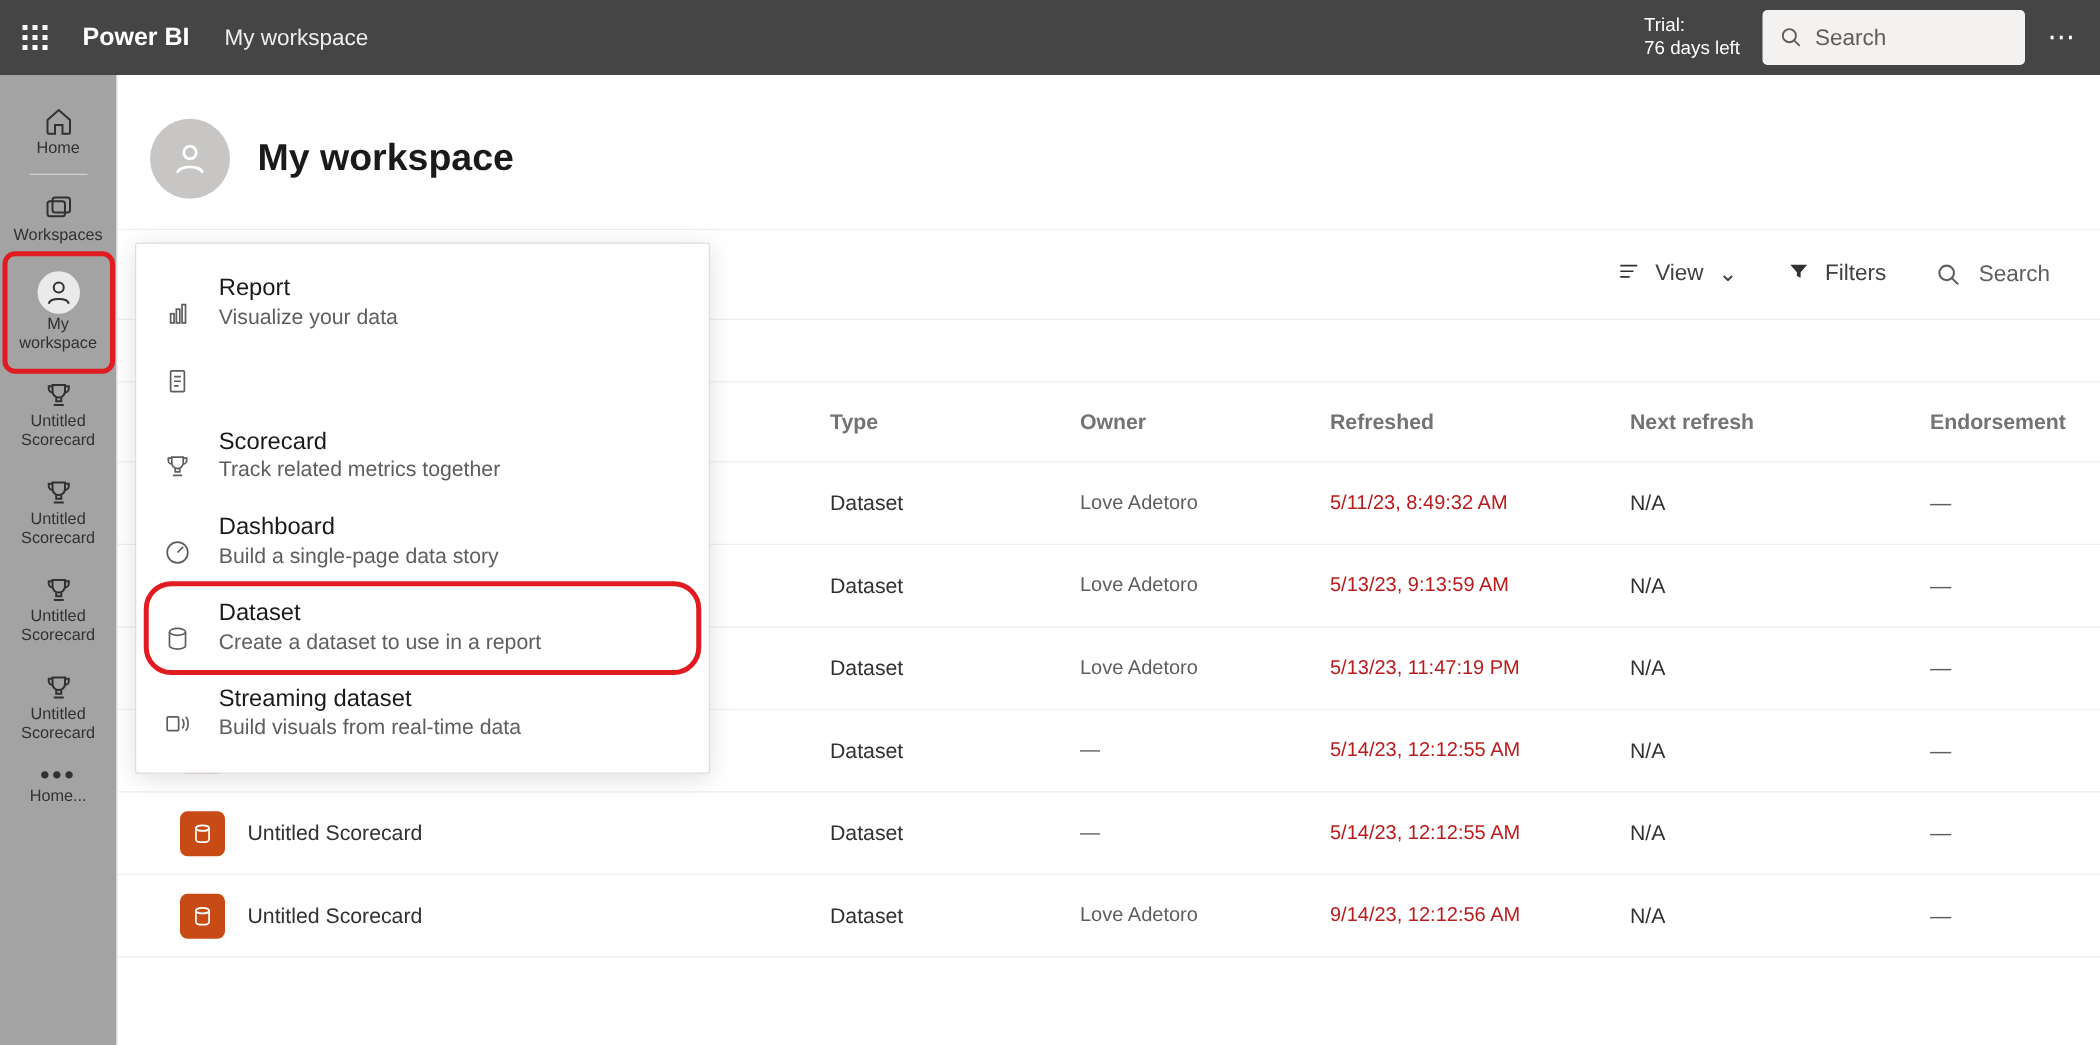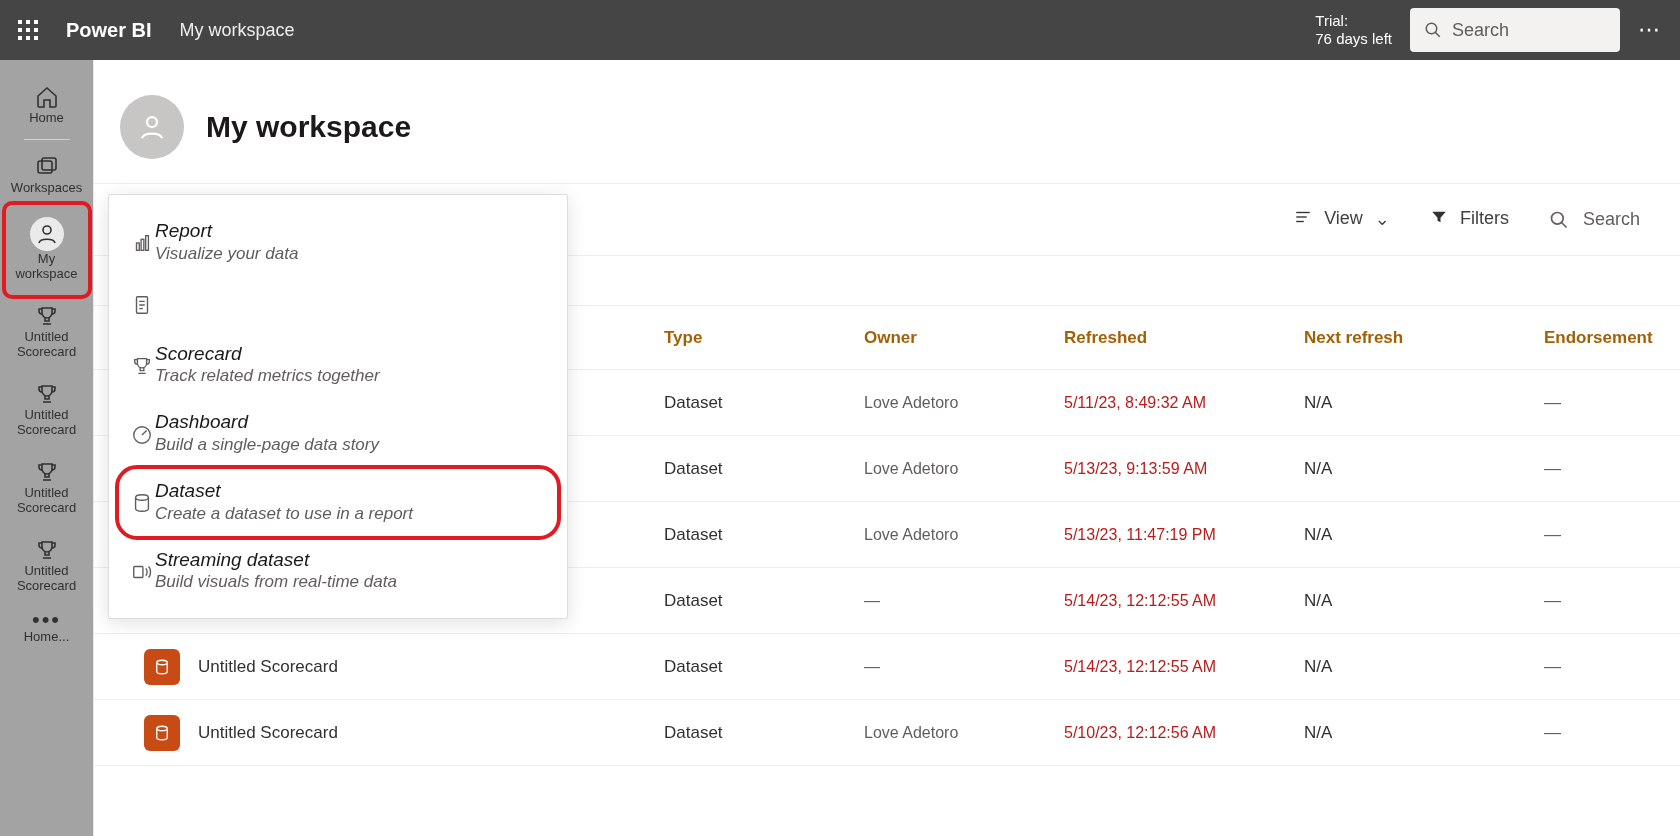--- a/index.html
+++ b/index.html
@@ -44,32 +44,32 @@
   .tb-ctrl { display:flex; align-items:flex-start; gap:12px; font-size:18px; color:#404040; cursor:pointer;}
   .tb-search { display:flex; align-items:center; gap:14px; font-size:18px; color:#605e5c;}
   
   .tabbar { height:50px; border-bottom:1px solid #eee; padding:0 40px; display:flex; align-items:flex-end; }
   .tab { padding:10px 4px; font-size:18px; color:#323130; border-bottom:3px solid transparent; margin-right:36px; cursor:pointer;}
   .tab.active { border-bottom-color:#0f7b7b; color:#0f7b7b; font-weight:600;}
   
   
   .tbl { width:100%; }
   .tbl-head, .tbl-row { display:grid; grid-template-columns: 560px 200px 200px 240px 240px 200px; align-items:center; padding:0 10px; }
-  .tbl-head { height:64px; font-size:17px; font-weight:700; color:#a16207; border-bottom:1px solid #eee;}
+  .tbl-head { height:64px; font-size:17px; font-weight:700; color:#737373; border-bottom:1px solid #eee;}
   .tbl-head > div:first-child { padding-left:40px; }
   .tbl-row { height:66px; font-size:17px; color:#323130; border-bottom:1px solid #eee;}
   .name-cell { display:flex; align-items:center; gap:18px; padding-left:40px;}
   .ds-icon { width:36px; height:36px; border-radius:6px; background:#c84b16; display:flex; align-items:center; justify-content:center; color:#fff;}
   .owner-cell { color:#605e5c; font-size:16px;}
   .date-cell { color:#b91c1c; font-size:16px;}
   .dash-cell { color:#605e5c; }
   
   
   .dropdown { position:absolute; left:14px; top:134px; width:460px; background:#fff; border:1px solid #ddd; box-shadow:0 4px 20px rgba(0,0,0,.12); border-radius:2px; z-index:50; padding:12px 0 14px;}
-  .dd-item { display:flex; align-items:center; padding:12px 20px; cursor:pointer;font-style:italic;}
+  .dd-item { display:flex; align-items:flex-end; gap:20px; padding:12px 20px; cursor:pointer;}
   .dd-icn { width:26px; height:26px; flex-shrink:0; display:flex; align-items:center; justify-content:center; color:#605e5c; margin-top:4px;}
   .dd-icn svg { width:22px; height:22px; stroke:#605e5c; fill:none; stroke-width:1.5;}
   .dd-title { font-size:19px; color:#1b1a19; line-height:1.3;}
   .dd-sub { font-size:17px; color:#605e5c;}
   .dd-highlight { border:4px solid #e11b22; border-radius:22px; position:absolute; pointer-events:none;}
   
 </style>
 </head>
 <body>
 
@@ -332,21 +332,21 @@
       <div class="ds-icon">
         <svg width="18" height="18" viewBox="0 0 24 24" fill="none" stroke="#fff" stroke-width="1.8">
                   <ellipse cx="12" cy="6" rx="7" ry="3"></ellipse>
                   <path d="M5 6v12c0 1.7 3.1 3 7 3s7-1.3 7-3V6"></path>
                 </svg>
       </div>
       <span>Untitled Scorecard</span>
     </div>
     <div>Dataset</div>
     <div class="owner-cell">Love Adetoro</div>
-    <div class="date-cell">5/10/23, 12:12:56 AM</div>
+    <div class="date-cell">9/14/23, 12:12:56 AM</div>
     <div>N/A</div>
     <div class="dash-cell">—</div>
           </div>
         </div>
     </div>
 
     <div class="dropdown">
       <div class="dd-item">
         <div class="dd-icn">
             <svg viewBox="0 0 24 24">

